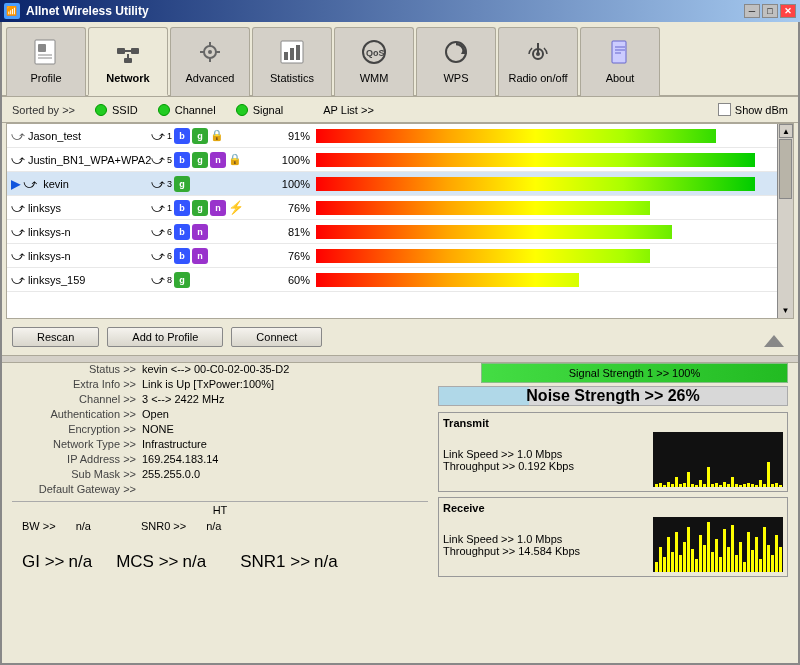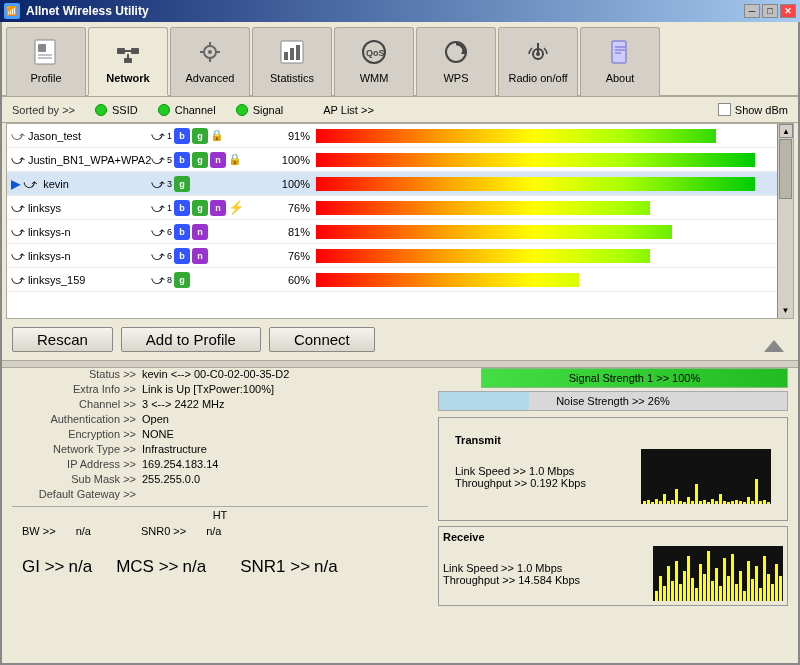--- a/index.html
+++ b/index.html
@@ -235,21 +235,21 @@
       gap: 8px;
       padding: 8px 10px;
       background: #ece9d8;
     }
     .btn {
       padding: 3px 24px;
       background: linear-gradient(to bottom, #f5f3ee, #d9d6cc);
       border: 1px solid #888;
       border-radius: 2px;
       cursor: pointer;
-      font-size: 15px;
+      font-size: 11px;
       min-width: 80px;
     }
 
     
     .section-divider {
       height: 8px;
       background: #d4d0c8;
       border-top: 1px solid #aca899;
       border-bottom: 1px solid #aca899;
     }
@@ -295,22 +295,23 @@
       position: relative;
       height: 20px;
       background: #d8d8d8;
       border: 1px solid #aaa;
     }
     .noise-bar-label {
       position: absolute;
       top: 50%;
       left: 50%;
       transform: translate(-50%, -50%);
-      font-size: 11px;
+      font-size: 16px;
       color: #000;
+      font-weight: bold;
     }
     .chart-canvas {
       width: 130px;
       height: 55px;
       background: #111;
       position: relative;
       overflow: hidden;
     }
     .chart-max-label {
       position: absolute;
@@ -701,21 +702,21 @@
         <div class="quality-bar-container" style="margin-bottom:3px;margin-left:43px;">
           <div class="quality-bar-fill" style="width:100%;"></div>
           <div class="quality-bar-label">Signal Strength 1 &gt;&gt; 100%</div>
         </div>
 
         <div class="noise-bar-container" style="margin-bottom:6px;">
           <div style="height:100%;width:26%;background:#b0d8e8;"></div>
           <div class="noise-bar-label">Noise Strength &gt;&gt; 26%</div>
         </div>
 
-        <div style="border:1px solid #999;padding:16px;margin-bottom:5px;background:#ece9d8;">
+        <div style="border:1px solid #999;padding:4px;margin-bottom:5px;background:#ece9d8;">
           <div style="font-weight:bold;font-size:11px;margin-bottom:3px;">Transmit</div>
           <div style="display:flex;align-items:center;gap:6px;">
             <div style="flex:1;">
               <div style="font-size:11px;">
                 <span>Link Speed &gt;&gt;</span>
                 <span>1.0 Mbps</span>
               </div>
               <div style="font-size:11px;">
                 <span>Throughput &gt;&gt;</span>
                 <span>0.192 Kbps</span>

